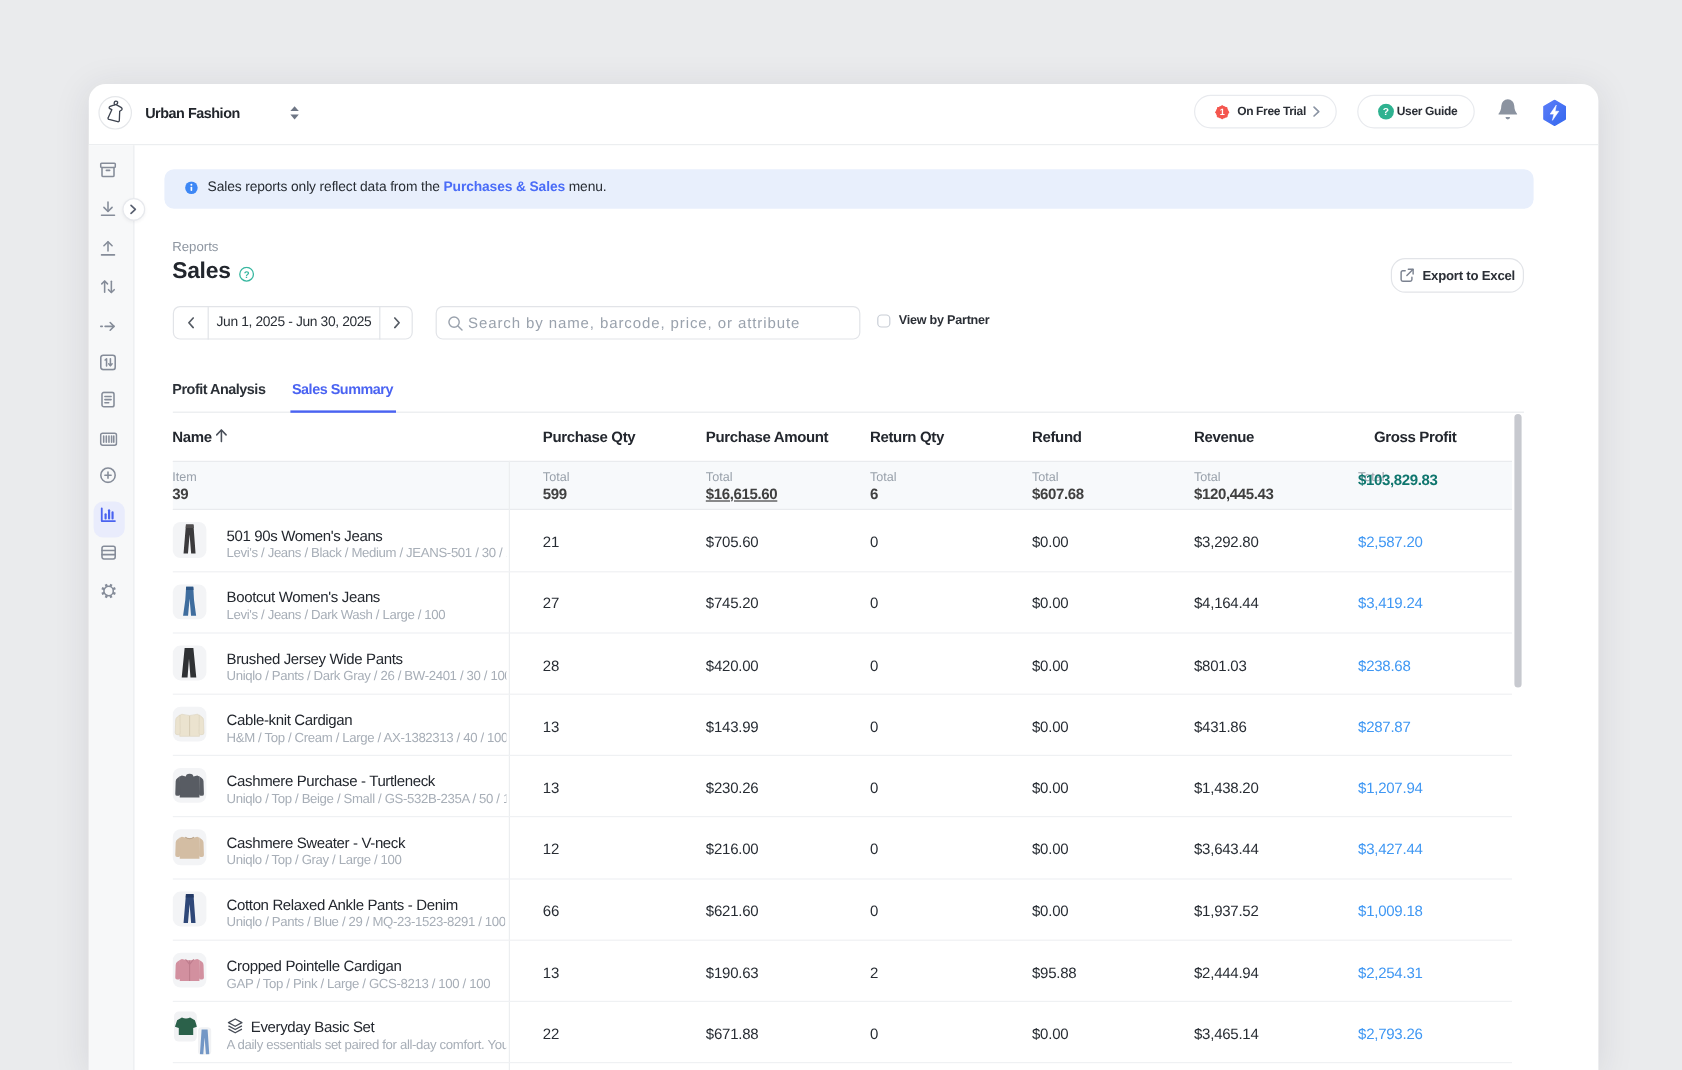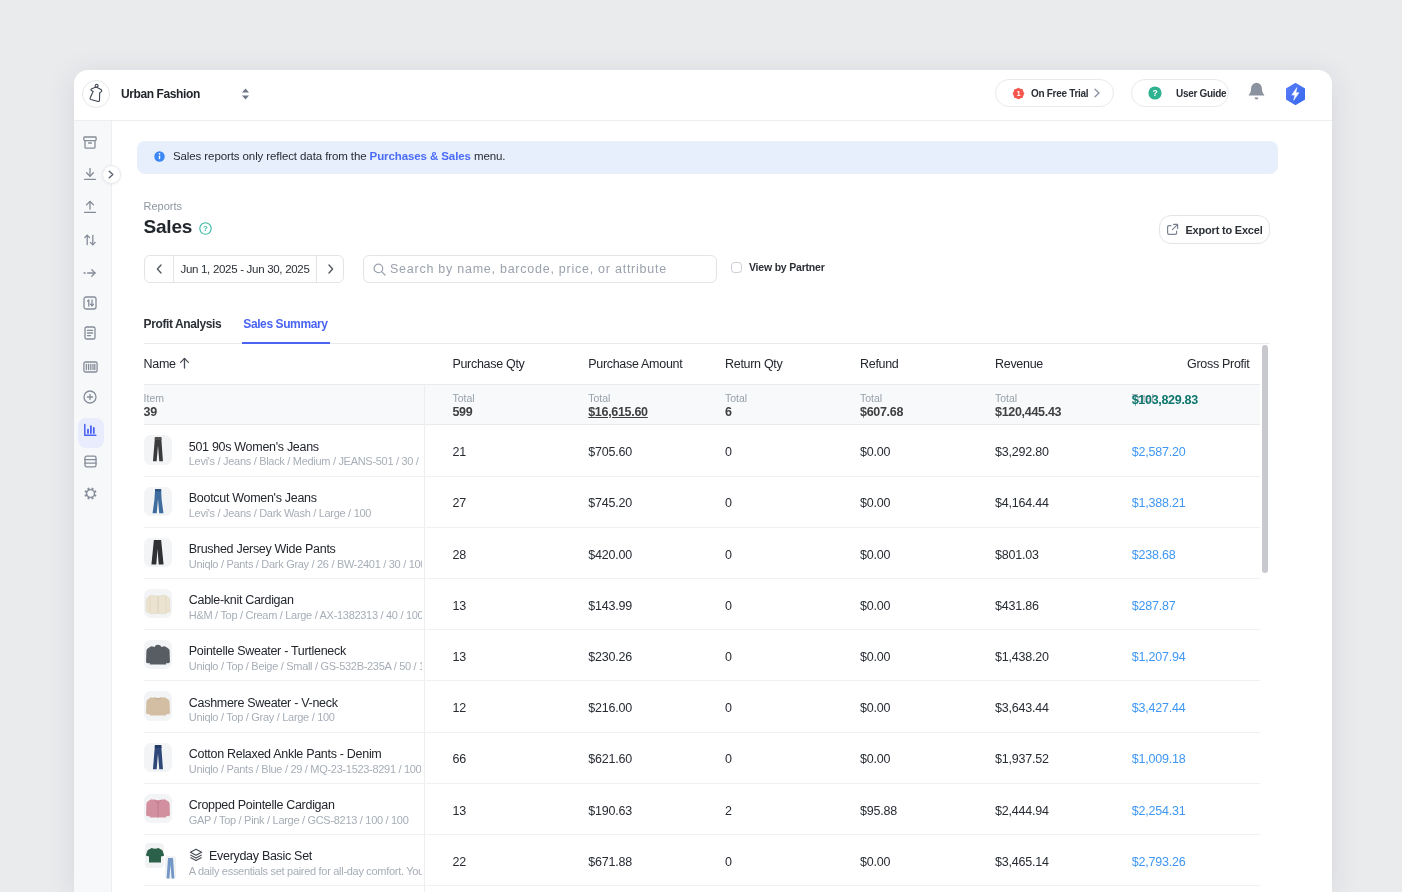--- a/index.html
+++ b/index.html
@@ -12,21 +12,21 @@
   background:#f7f8f9; border-right:1px solid #eceef0; border-radius:0 0 0 0; }
 .pill { position:absolute; top:9px; height:28px; border:1px solid #e8eaee; border-radius:15px;
   background:#fff; display:flex; align-items:center; }
 .row { position:absolute; left:69.8px; width:1116.2px; height:51.2px; border-bottom:1px solid #eff1f3; }
 .th { position:absolute; width:28.3px; height:29.2px; border-radius:6.5px; background:#f3f4f6;
   display:flex; align-items:center; justify-content:center; overflow:hidden; }
 .nm { position:absolute; font-size:12.5px; font-weight:500; color:#23272e; letter-spacing:-0.3px; white-space:nowrap; }
 .sb { position:absolute; font-size:11px; color:#a7aeb7; letter-spacing:-0.3px; white-space:nowrap; max-width:233px; overflow:hidden; }
 .nu { position:absolute; font-size:12.5px; font-weight:500; color:#272c33; white-space:nowrap; letter-spacing:-0.2px; }
 .gpv { color:#3f97f3; }
-.hd { position:absolute; font-size:12.5px; font-weight:400; color:#23272e; letter-spacing:-0.3px; white-space:nowrap; }
+.hd { position:absolute; font-size:12.5px; font-weight:700; color:#23272e; letter-spacing:-0.3px; white-space:nowrap; }
 .tl { position:absolute; font-size:10.5px; color:#99a1ab; white-space:nowrap; }
 .tv { position:absolute; font-size:12.5px; font-weight:700; color:#404040; white-space:nowrap; letter-spacing:-0.3px; }
 </style></head>
 <body>
 <div class="card">
   <div class="topbar">
     <div style="position:absolute;left:8px;top:10px;width:28px;height:28px;border-radius:50%;border:1px solid #e5e7ea;display:flex;align-items:center;justify-content:center">
       <svg width="22" height="22" viewBox="0 0 22 22" fill="none" stroke="#3e4450" stroke-width="1.1" stroke-linecap="round" stroke-linejoin="round" style="transform:rotate(9deg)">
         <path d="M9.6,4.4 c-1.6,-1.4 -0.4,-3.6 1.3,-3.0 c1.4,0.5 0.9,2.2 -0.2,2.6"></path>
         <path d="M10.7,4.2 l4.4,1.6 c1.0,0.4 1.4,1.3 0.8,2.0 l-1.4,1.4 0.9,7.6 c0.1,0.8 -0.5,1.3 -1.2,1.2 l-7.4,-0.7 c-0.8,-0.1 -1.2,-0.8 -0.9,-1.6 l1.9,-6.8 -1.8,-0.6 c-0.9,-0.3 -0.9,-1.4 0,-1.9 l3.4,-1.9 c0.5,-0.3 1.1,-0.4 1.6,-0.2 Z"></path>
@@ -56,21 +56,21 @@
       <span style="margin-left:6px;font-size:10px;font-weight:700;color:#2b2f36;letter-spacing:-0.3px;white-space:nowrap">On Free Trial</span>
       <svg width="6" height="10" viewBox="0 0 7 11" style="margin-left:auto;margin-right:13px" fill="none" stroke="#8a93a3" stroke-width="1.6" stroke-linecap="round" stroke-linejoin="round">
           <path d="M1.2,1.2 L5.8,5.5 L1.2,9.8"></path>
         </svg>
     </div>
     <div class="pill" style="left:1057px;width:98px">
       <svg width="14" height="14" viewBox="0 0 14 14" style="margin-left:16px">
           <circle cx="7" cy="7" r="6.6" fill="#2eb290"></circle>
           <text x="7" y="10.2" text-anchor="middle" font-size="8.5" font-weight="bold" fill="#fff" font-family="Liberation Sans">?</text>
         </svg>
-      <span style="margin-left:14px;font-size:10px;font-weight:700;color:#2b2f36;letter-spacing:-0.3px;white-space:nowrap">User Guide</span>
+      <span style="margin-left:2px;font-size:10px;font-weight:700;color:#2b2f36;letter-spacing:-0.3px;white-space:nowrap">User Guide</span>
     </div>
     <svg width="17" height="20" viewBox="0 0 17 20" style="position:absolute;left:1174px;top:12px" fill="#8b93a0">
       <path d="M8.5,0.8 a5.4,5.4 0 0 1 5.4,5.4 c0,3.2 1.1,5.2 2.3,6.6 q0.5,0.6 -0.3,0.6 L1.1,13.4 q-0.8,0 -0.3,-0.6 c1.2,-1.4 2.3,-3.4 2.3,-6.6 A5.4,5.4 0 0 1 8.5,0.8 Z"></path>
       <path d="M6.6,15.6 a1.9,1.9 0 0 0 3.8,0 Z"></path>
     </svg>
     <svg width="21" height="22" viewBox="0 0 21 22" style="position:absolute;left:1211px;top:13px">
       <defs>
           <linearGradient id="hx" x1="0" y1="0" x2="1" y2="1">
             <stop offset="0" stop-color="#5b7cf8"></stop>
             <stop offset="1" stop-color="#3468ef"></stop>
@@ -239,21 +239,21 @@
   <div class="hd" style="left:69.6px;top:286.5px">Name</div>
   <svg width="11" height="12" viewBox="0 0 11 12" style="position:absolute;left:105px;top:287px" fill="none" stroke="#4a505a" stroke-width="1.3" stroke-linecap="round" stroke-linejoin="round">
       <path d="M5.5,11 L5.5,1.6"></path>
       <path d="M1.6,5.4 L5.5,1.4 L9.4,5.4"></path>
     </svg>
 <div class="hd" style="left:378.4px;top:286.5px">Purchase Qty</div>
 <div class="hd" style="left:514.2px;top:286.5px">Purchase Amount</div>
 <div class="hd" style="left:651.0px;top:286.5px">Return Qty</div>
 <div class="hd" style="left:786.0px;top:286.5px">Refund</div>
 <div class="hd" style="left:921.0px;top:286.5px">Revenue</div>
-<div class="hd" style="left:1113px;top:286.5px">Gross Profit</div>
+<div class="hd" style="left:1071px;top:286.5px">Gross Profit</div>
 
   <div style="position:absolute;left:69.6px;top:314px;width:1116.4px;height:41px;background:#f7f9fb;border-top:1px solid #e9ebee;border-bottom:1px solid #e9ebee"></div>
 <div class="tl" style="left:69.6px;top:322px">Item</div>
     <div class="tv" style="left:69.6px;top:334.5px">39</div>
 <div class="tl" style="left:378.4px;top:322px">Total</div>
     <div class="tv" style="left:378.4px;top:334.5px;">599</div>
 <div class="tl" style="left:514.2px;top:322px">Total</div>
     <div class="tv" style="left:514.2px;top:334.5px;text-decoration:underline;">$16,615.60</div>
 <div class="tl" style="left:651.0px;top:322px">Total</div>
     <div class="tv" style="left:651.0px;top:334.5px;">6</div>
@@ -288,21 +288,21 @@
         <path d="M6.4,1 L13.8,1 L14.1,3.6 L6.2,3.6 Z" fill="#2d5685"></path>
       </svg>
     </div>
 <div class="nm" style="left:114.8px;top:420.8px">Bootcut Women's Jeans</div>
 <div class="sb" style="left:114.8px;top:436.5px">Levi's / Jeans / Dark Wash / Large / 100</div>
 <div class="nu" style="left:378.4px;top:426.3px">27</div>
 <div class="nu" style="left:514.2px;top:426.3px">$745.20</div>
 <div class="nu" style="left:651.0px;top:426.3px">0</div>
 <div class="nu" style="left:786.0px;top:426.3px">$0.00</div>
 <div class="nu" style="left:921.0px;top:426.3px">$4,164.44</div>
-<div class="nu gpv" style="left:1057.7px;top:426.3px">$1,388.21</div>
+<div class="nu gpv" style="left:1057.7px;top:426.3px">$3,419.24</div>
 <div class="row" style="top:457.9px"></div>
 <div class="th" style="left:69.8px;top:467.8px">
       <svg width="17" height="27" viewBox="0 0 21 27" preserveAspectRatio="none">
         <path d="M6,1 L15,1 L18,25.5 L12,25.5 L10.5,10 L9,25.5 L3,25.5 Z" fill="#2f3134"></path>
       </svg>
     </div>
 <div class="nm" style="left:114.8px;top:472.0px">Brushed Jersey Wide Pants</div>
 <div class="sb" style="left:114.8px;top:487.7px">Uniqlo / Pants / Dark Gray / 26 / BW-2401 / 30 / 100</div>
 <div class="nu" style="left:378.4px;top:477.5px">28</div>
 <div class="nu" style="left:514.2px;top:477.5px">$420.00</div>
@@ -333,21 +333,21 @@
 <div class="th" style="left:69.8px;top:570.2px">
       <svg width="26" height="23" viewBox="0 0 26 23">
         <g transform="translate(0,1)">
           <path d="M6.6,2.2 Q13,4.4 19.4,2.2 L21.2,3.1 L21.2,20.6 L4.8,20.6 L4.8,3.1 Z" fill="#585c63"></path>
           <path d="M4.9,2.9 L2.7,4.5 Q1.5,5.3 1.4,7.1 L1.05,17.6 Q1.05,19.2 2.6,19.2 L3.9,19.2 Q5.15,19.2 5.15,17.7 Z" fill="#585c63"></path>
           <path d="M21.1,2.9 L23.3,4.5 Q24.5,5.3 24.6,7.1 L24.95,17.6 Q24.95,19.2 23.4,19.2 L22.1,19.2 Q20.85,19.2 20.85,17.7 Z" fill="#585c63"></path>
           <path d="M9.8,3.5 q0,-2.8 3.2,-2.8 q3.2,0 3.2,2.8 q0,1.3 -3.2,1.3 q-3.2,0 -3.2,-1.3 Z" fill="#585c63"></path>
         </g>
       </svg>
     </div>
-<div class="nm" style="left:114.8px;top:574.4px">Pointelle Sweater - Turtleneck</div>
+<div class="nm" style="left:114.8px;top:574.4px">Cashmere Purchase - Turtleneck</div>
 <div class="sb" style="left:114.8px;top:590.1px">Uniqlo / Top / Beige / Small / GS-532B-235A / 50 / 1...</div>
 <div class="nu" style="left:378.4px;top:579.9px">13</div>
 <div class="nu" style="left:514.2px;top:579.9px">$230.26</div>
 <div class="nu" style="left:651.0px;top:579.9px">0</div>
 <div class="nu" style="left:786.0px;top:579.9px">$0.00</div>
 <div class="nu" style="left:921.0px;top:579.9px">$1,438.20</div>
 <div class="nu gpv" style="left:1057.7px;top:579.9px">$1,207.94</div>
 <div class="row" style="top:611.5px"></div>
 <div class="th" style="left:69.8px;top:621.4px">
       <svg width="26" height="22" viewBox="0 0 26 22">

